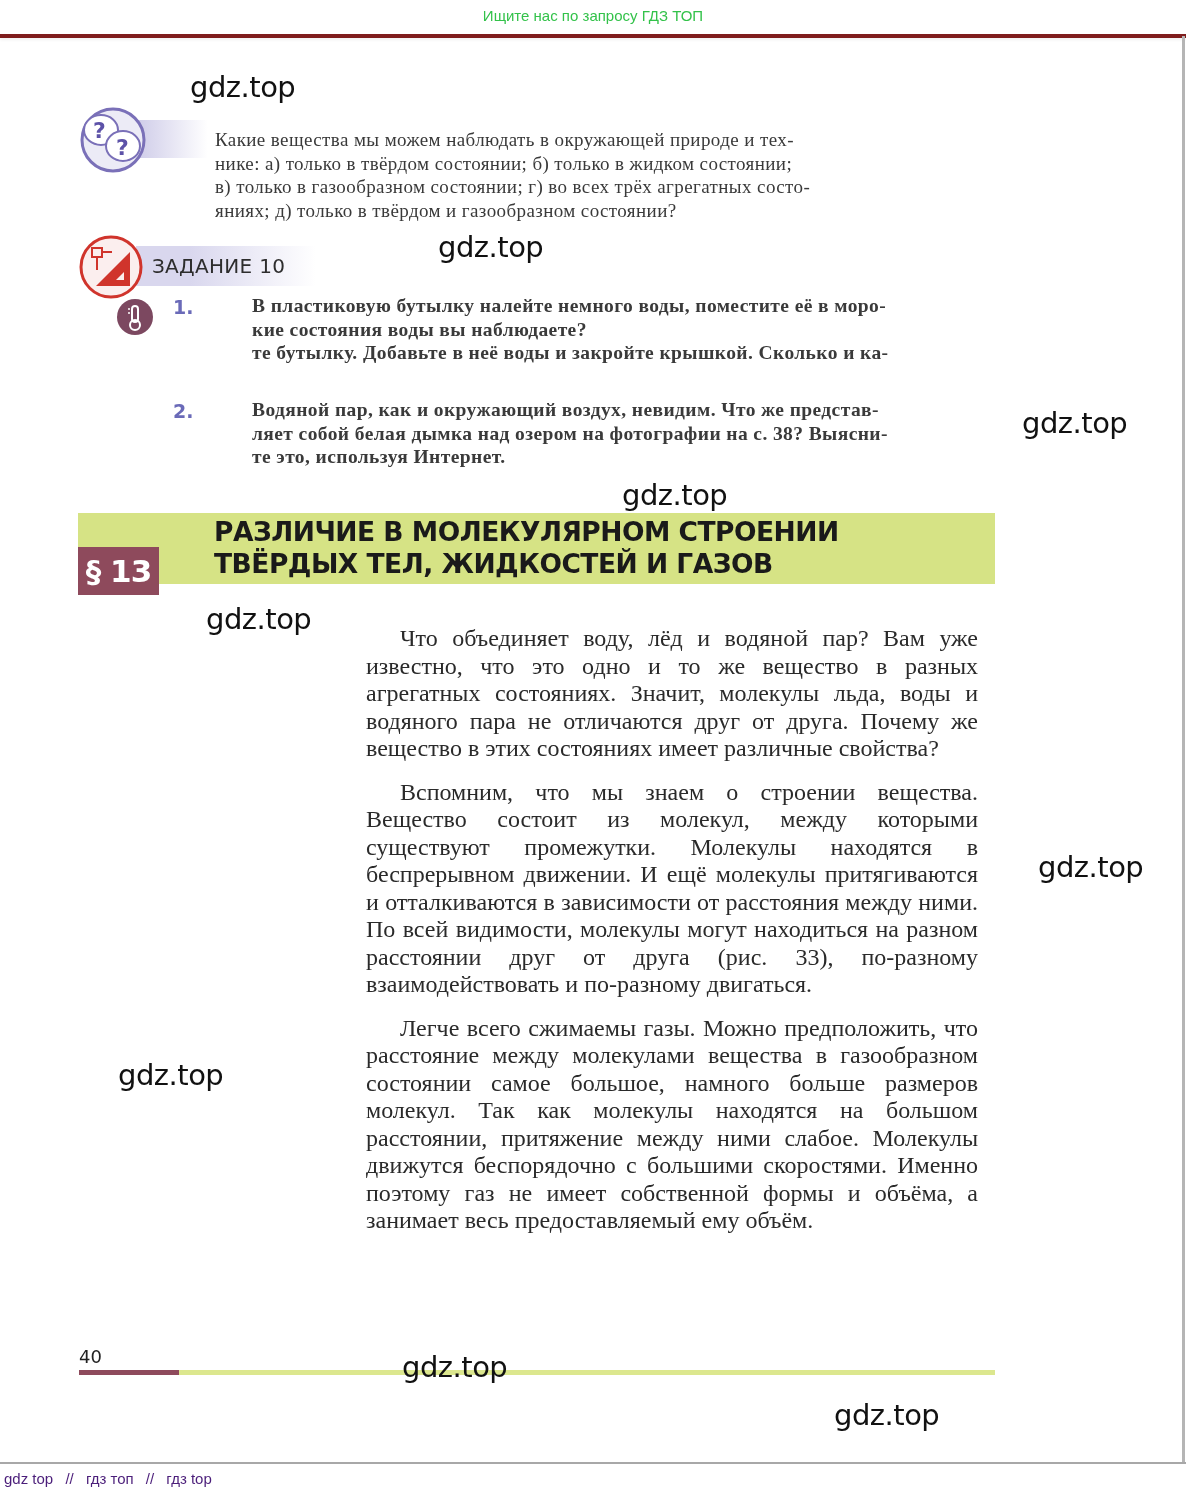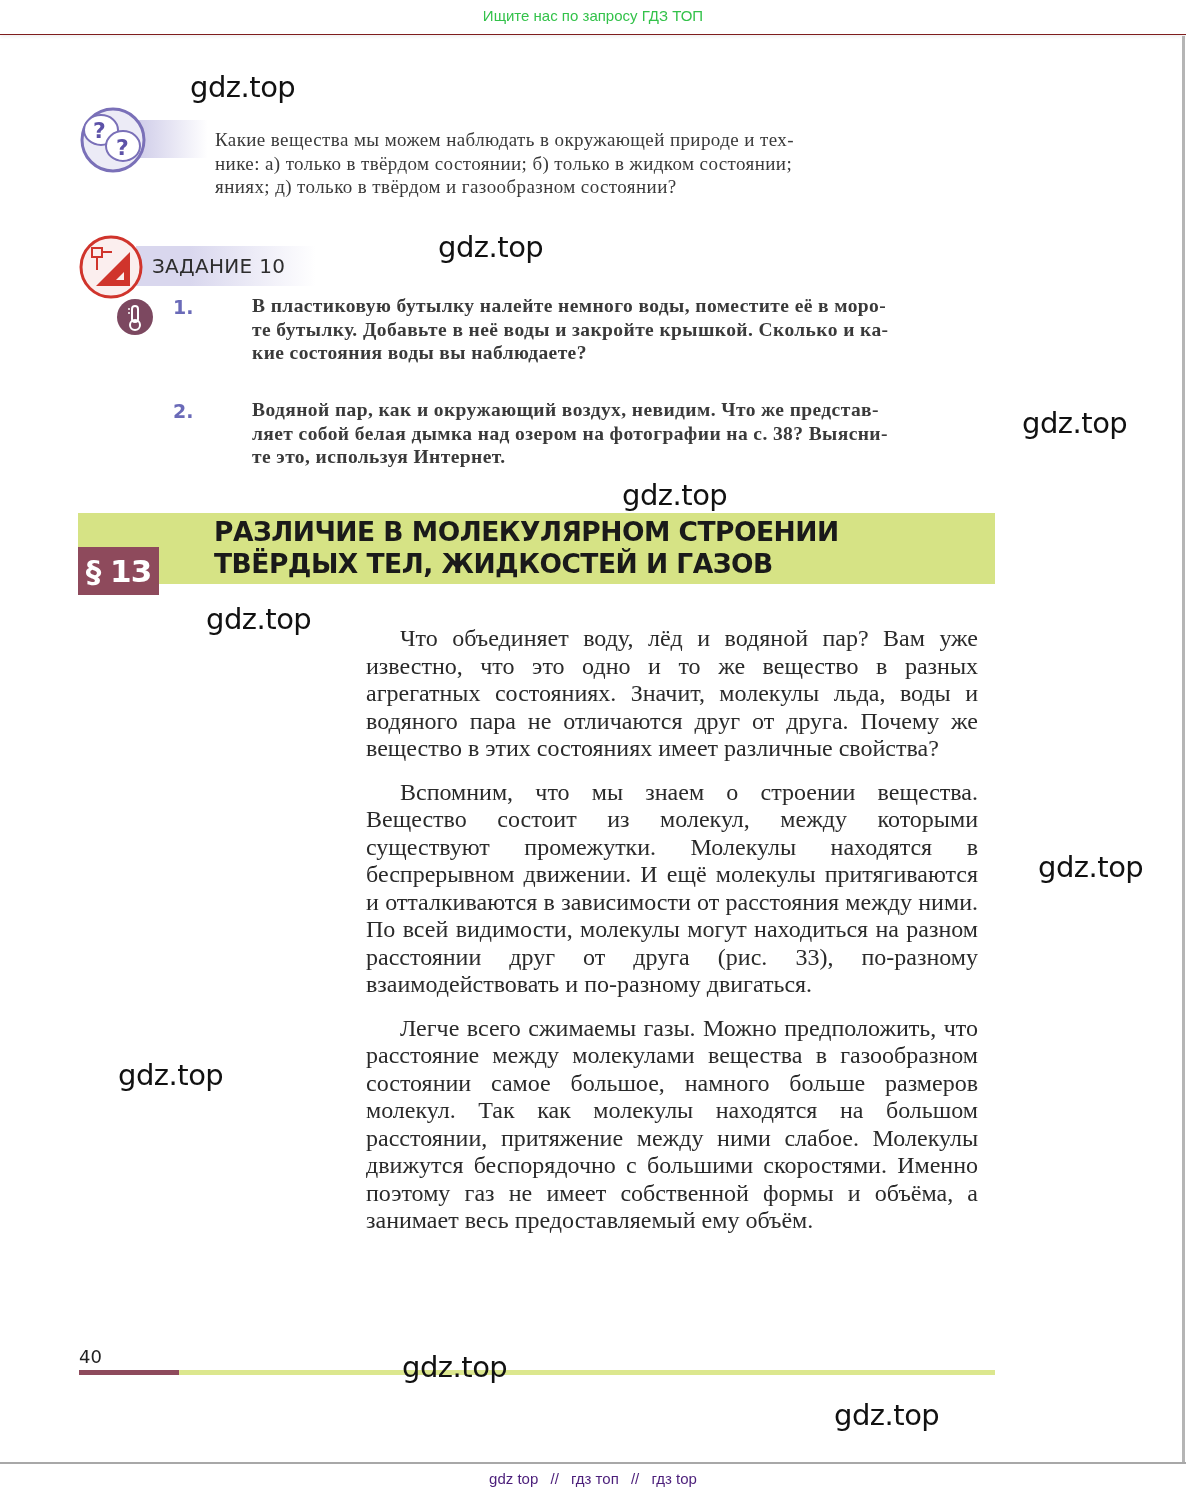--- a/index.html
+++ b/index.html
@@ -1,23 +1,23 @@
 <!DOCTYPE html>
 <html><head>
 <meta charset="utf-8">
 <style>
   html, body { margin:0; padding:0; }
   body { width:1186px; height:1501px; background:#ffffff; position:relative; overflow:hidden;
          font-family:"Liberation Serif", serif; color:#2a2a2a; }
   .top-banner { position:absolute; left:0; top:0; width:1186px; height:34px; text-align:center;
          font-family:"Liberation Sans", sans-serif; font-size:15px; line-height:32px; color:#33c24a;
-         border-bottom:1px solid #7f1d1d; box-shadow:0 2px 3px rgba(0,0,0,0.06); background:#fff; }
+         border-bottom:4px solid #7f1d1d; box-shadow:0 2px 3px rgba(0,0,0,0.06); background:#fff; }
   .right-edge { position:absolute; left:1182px; top:36px; width:3px; height:1428px; background:#b5b5b5; }
   .bottom-rule { position:absolute; left:0; top:1462px; width:1186px; height:2px; background:#a8a8a8; }
-  .footer-links { position:absolute; left:0; top:1470px; width:1186px; text-align:center;
+  .footer-links { position:absolute; left:0; top:1470px; width:1186px; text-align:left;
          font-family:"Liberation Sans", sans-serif; font-size:15px; color:#4b1e7a; }
   .footer-links span { margin:0 4px; }
 
   .wm { position:absolute; font-family:"DejaVu Sans", sans-serif; font-size:29px; color:#111; line-height:1; letter-spacing:-0.5px; }
 
   .q-icon { position:absolute; left:78px; top:106px; width:70px; height:68px; }
   .q-band { position:absolute; left:128px; top:120px; width:80px; height:38px;
            background:linear-gradient(to right, #c9c6e6, #ffffff); }
   .q-text { position:absolute; left:215px; top:128px; width:780px; font-size:19px; line-height:23.5px;
            font-weight:normal; color:#3a3a3a; text-align:justify; letter-spacing:0.4px; }
@@ -56,20 +56,21 @@
 <svg class="q-icon" viewBox="0 0 70 68">
   <circle cx="35" cy="34" r="31" fill="#ecebf6" stroke="#7a70b8" stroke-width="3"></circle>
   <ellipse cx="23" cy="24" rx="17" ry="15" fill="#fff" stroke="#7a70b8" stroke-width="2"></ellipse>
   <ellipse cx="45" cy="40" rx="17" ry="15" fill="#fff" stroke="#7a70b8" stroke-width="2"></ellipse>
   <text x="15" y="32" font-family="DejaVu Sans, sans-serif" font-weight="bold" font-size="22" fill="#5d52a8">?</text>
   <text x="38" y="49" font-family="DejaVu Sans, sans-serif" font-weight="bold" font-size="22" fill="#5d52a8">?</text>
 </svg>
 <div class="q-text">
   <div>Какие вещества мы можем наблюдать в окружающей природе и тех-</div>
   <div>нике: а) только в твёрдом состоянии; б) только в жидком состоянии;</div>
+  <div>в) только в газообразном состоянии; г) во всех трёх агрегатных состо-</div>
   <div>яниях; д) только в твёрдом и газообразном состоянии?</div>
 </div>
 
 <div class="task-band"></div>
 <svg class="task-icon" viewBox="0 0 66 66">
   <circle cx="33" cy="33" r="30" fill="#fbeeee" stroke="#d0342c" stroke-width="3"></circle>
   <polygon points="18,52 52,18 52,52" fill="#d0342c"></polygon>
   <polygon points="38,46 46,38 46,46" fill="#fbeeee"></polygon>
   <rect x="14" y="14" width="10" height="9" fill="none" stroke="#d0342c" stroke-width="2"></rect>
   <line x1="24" y1="18" x2="34" y2="18" stroke="#d0342c" stroke-width="2"></line>
@@ -79,22 +80,22 @@
 <svg class="thermo-icon" viewBox="0 0 38 38">
   <circle cx="19" cy="19" r="18" fill="#7c4860"></circle>
   <rect x="16" y="8" width="6" height="16" rx="3" fill="none" stroke="#fff" stroke-width="2"></rect>
   <circle cx="19" cy="27" r="5" fill="none" stroke="#fff" stroke-width="2"></circle>
   <line x1="12" y1="11" x2="14" y2="11" stroke="#fff" stroke-width="1.5"></line>
   <line x1="12" y1="15" x2="14" y2="15" stroke="#fff" stroke-width="1.5"></line>
 </svg>
 <div class="num" style="left:173px; top:296px;">1.</div>
 <div class="task-text" style="top:294px;">
   <div>В пластиковую бутылку налейте немного воды, поместите её в моро-</div>
+  <div>кие состояния воды вы наблюдаете?</div>
   <div>те бутылку. Добавьте в неё воды и закройте крышкой. Сколько и ка-</div>
-  <div>кие состояния воды вы наблюдаете?</div>
 </div>
 <div class="num" style="left:173px; top:400px;">2.</div>
 <div class="task-text" style="top:398px;">
   <div>Водяной пар, как и окружающий воздух, невидим. Что же представ-</div>
   <div>ляет собой белая дымка над озером на фотографии на с. 38? Выясни-</div>
   <div>те это, используя Интернет.</div>
 </div>
 
 <div class="sec-bar"></div>
 <div class="sec-num">§ 13</div>

